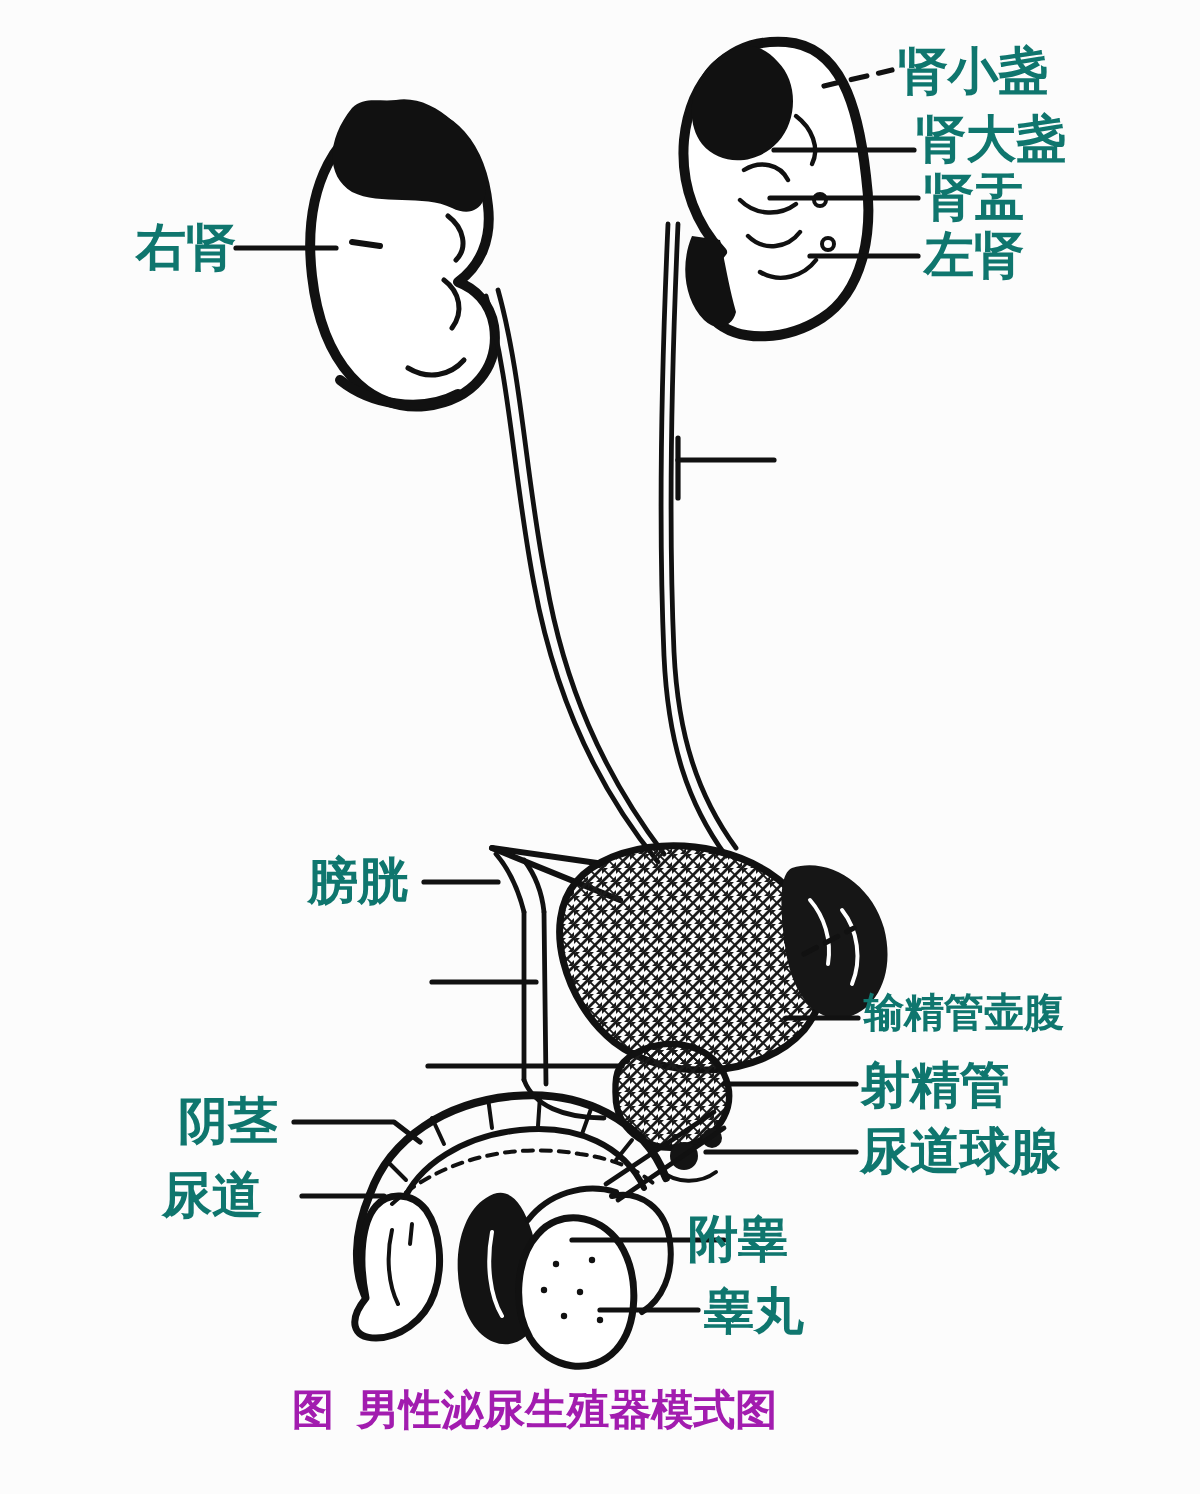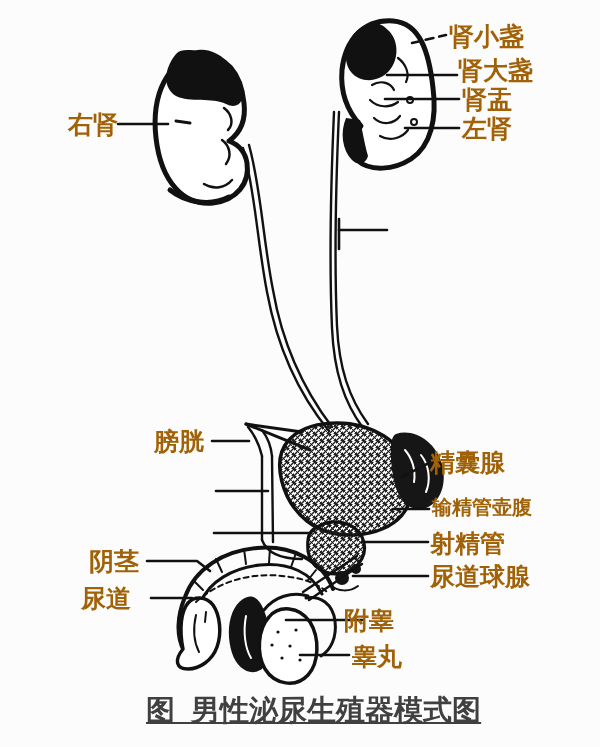--- a/index.html
+++ b/index.html
@@ -12,32 +12,31 @@
     overflow:hidden;
   }
   #art{position:absolute;left:0;top:0;}
   .lbl{
     position:absolute;
     font-size:25px;
     font-weight:700;
     line-height:1.05;
     letter-spacing:0px;
     white-space:pre;
-    color:#a16207;
+    color:#0f766e;
     user-select:none;
   }
   .lbl.small{font-size:20px;}
   #caption{
     position:absolute;
     top:691px;left:146px;
-    font-size:29px;
+    font-size:21px;
     font-weight:700;
     white-space:pre;
-    color:#404040;
-    text-decoration:underline;
+    color:#a21caf;
   }
 </style>
 </head>
 <body>
 
 <div id="canvas">
 
   <svg id="art" width="600" height="747" viewBox="0 0 600 747" fill="none" stroke-linecap="round" stroke-linejoin="round">
     <defs>
       <pattern id="hatch" width="7" height="7" patternUnits="userSpaceOnUse">
@@ -172,21 +171,20 @@
   </svg>
 
   <div class="lbl" style="left:449px;top:23px">肾小盏</div>
   <div class="lbl" style="left:458px;top:57px">肾大盏</div>
   <div class="lbl" style="left:462px;top:86px">肾盂</div>
   <div class="lbl" style="left:462px;top:115px">左肾</div>
   <div class="lbl" style="left:68px;top:111px">右肾</div>
   <div class="lbl" style="left:154px;top:428px">膀胱</div>
   <div class="lbl" style="left:89px;top:548px">阴茎</div>
   <div class="lbl" style="left:81px;top:585px">尿道</div>
-  <div class="lbl" style="left:430px;top:449px">精囊腺</div>
   <div class="lbl small" style="left:432px;top:497px">输精管壶腹</div>
   <div class="lbl" style="left:430px;top:530px">射精管</div>
   <div class="lbl" style="left:430px;top:563px">尿道球腺</div>
   <div class="lbl" style="left:344px;top:607px">附睾</div>
   <div class="lbl" style="left:352px;top:643px">睾丸</div>
 
   <div id="caption">图  男性泌尿生殖器模式图</div>
 </div>
 
 </body></html>

